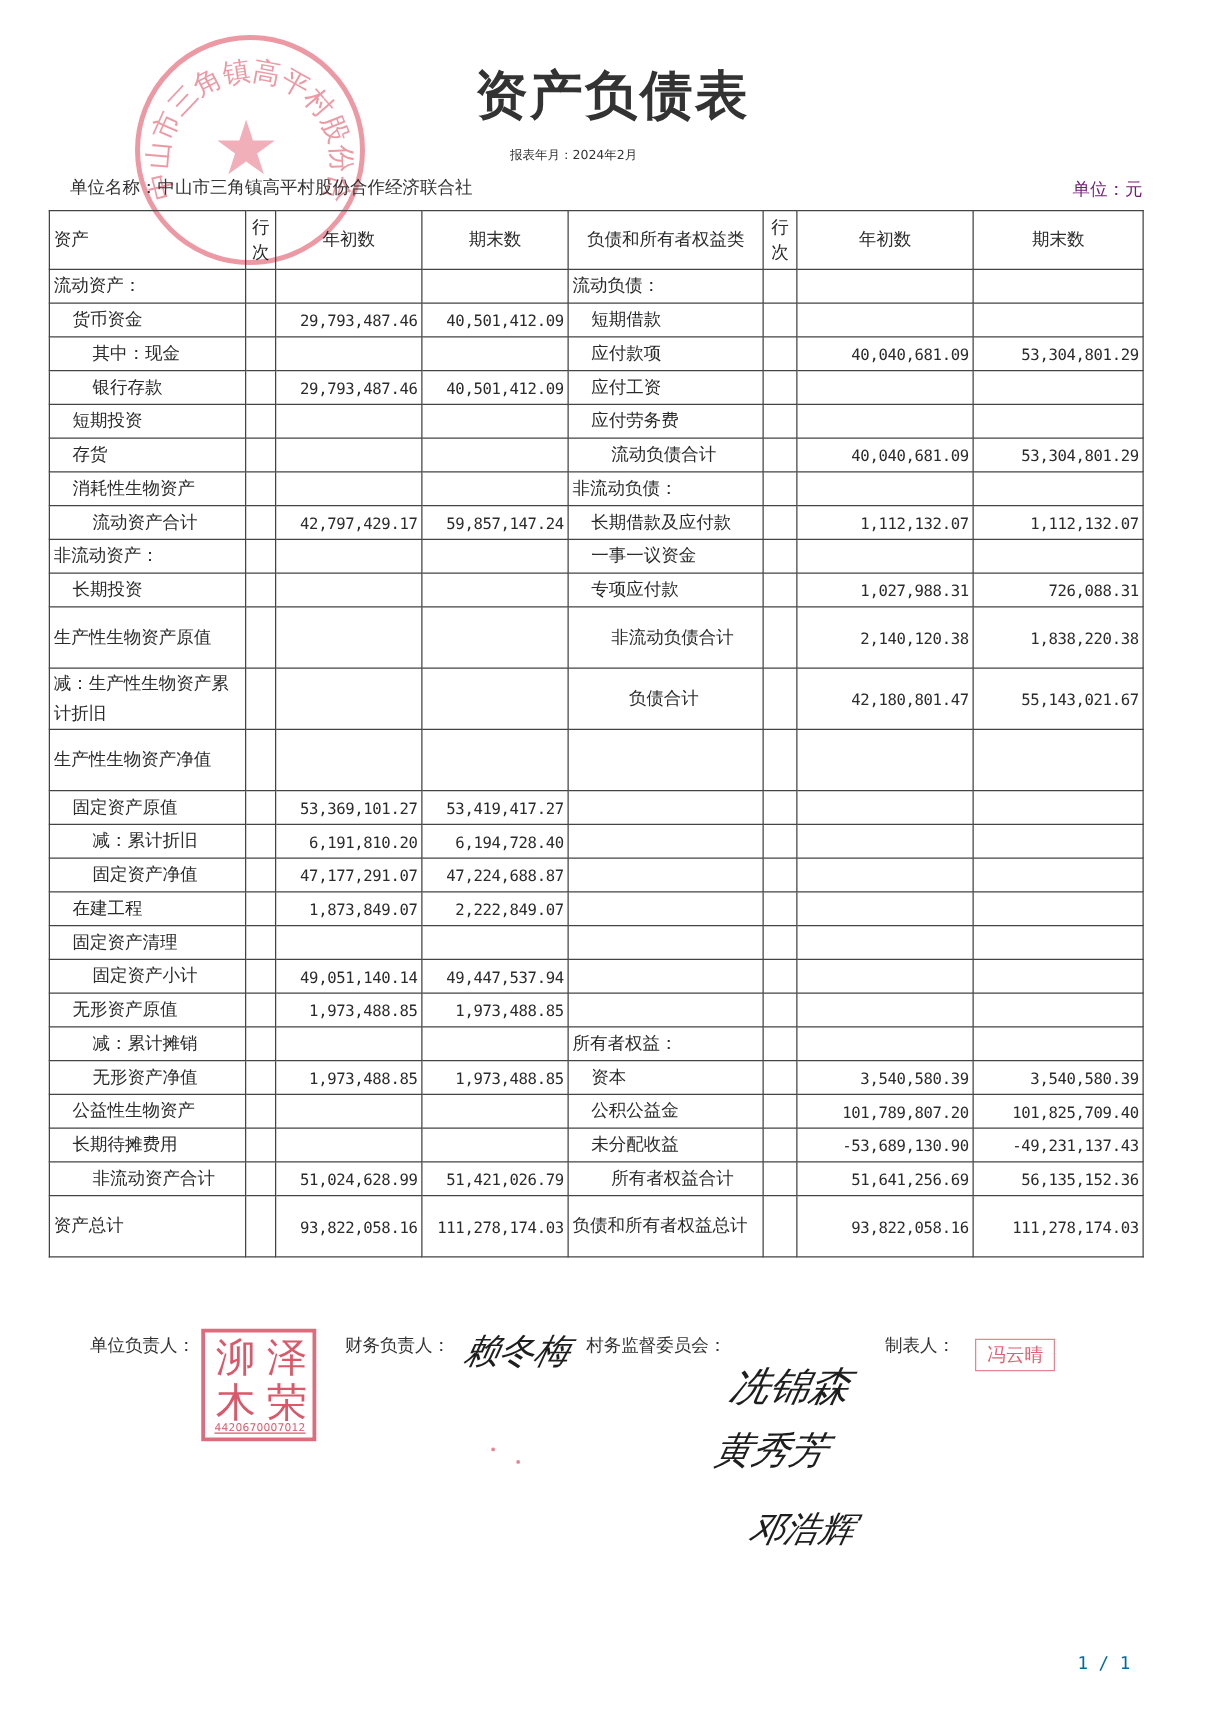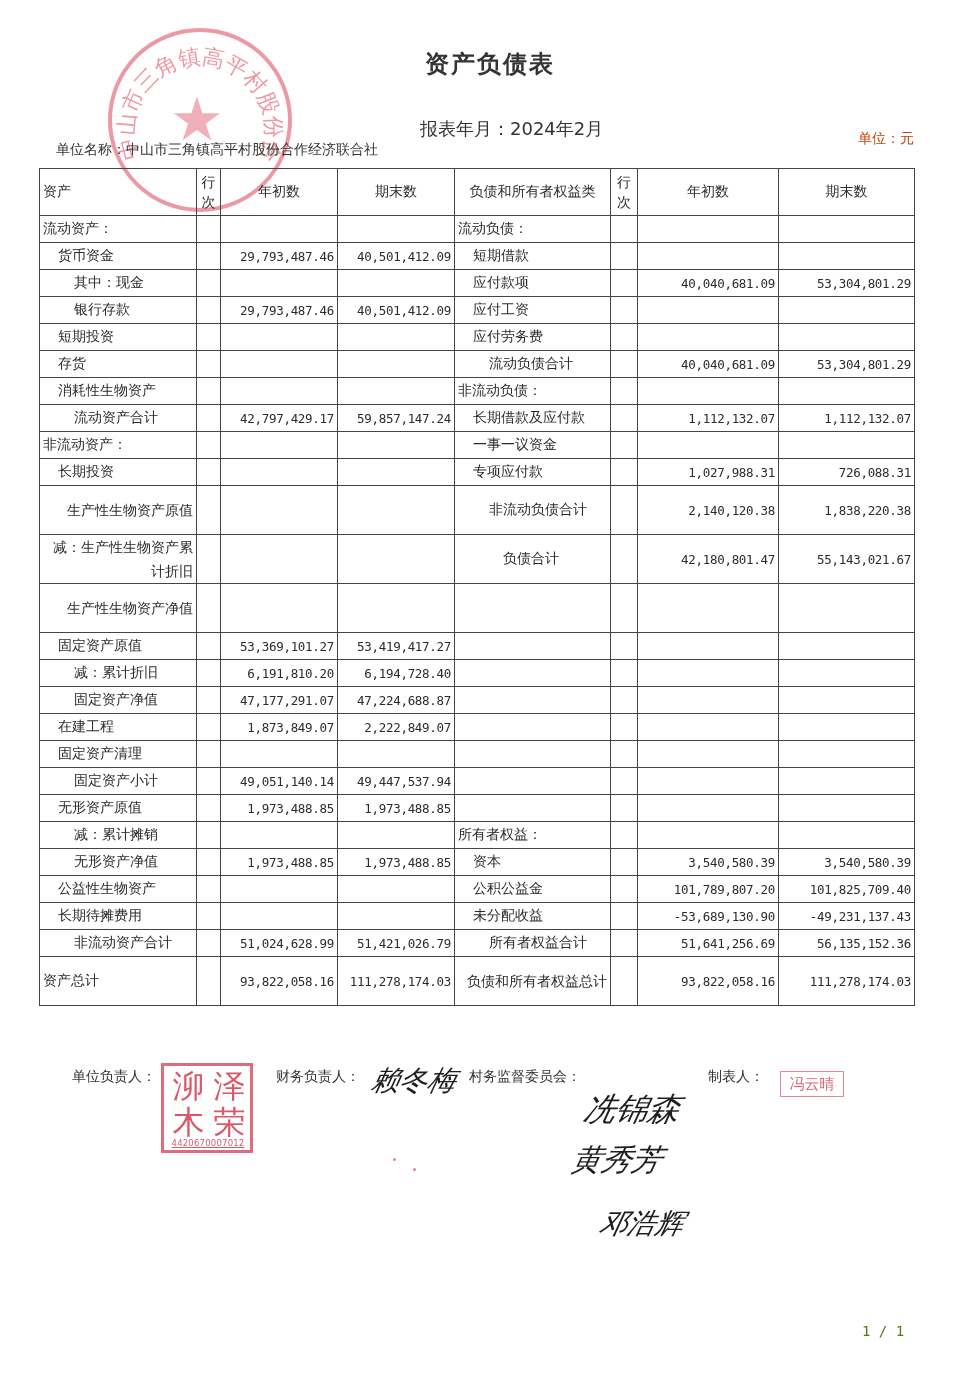--- a/index.html
+++ b/index.html
@@ -1,28 +1,28 @@
 <!DOCTYPE html>
 <html><head>
 <meta charset="utf-8">
 <style>
   html, body { margin:0; padding:0; background:#ffffff; }
   body { width:980px; height:1386px; position:relative; overflow:hidden;
          font-family:"DejaVu Sans", "Liberation Sans", sans-serif; color:#2a2a2a; }
   .title { position:absolute; left:0; width:980px; top:48px; text-align:center;
-           font-size:24px; font-weight:bold; letter-spacing:2px; color:#333; }
-  .period { position:absolute; left:408px; top:117px; font-size:18px; color:#333;margin-left:12px; }
+           font-size:42px; font-weight:bold; letter-spacing:2px; color:#333; }
+  .period { position:absolute; left:408px; top:117px; font-size:10px; color:#333; }
   .unit-name { position:absolute; left:56px; top:141px; font-size:14px; color:#333; }
   .unit-name .lbl { }
-  .unit { position:absolute; right:66px; top:130px; font-size:14px; color:#c2410c; }
+  .unit { position:absolute; right:66px; top:143px; font-size:14px; color:#701a75; }
   table.sheet { position:absolute; left:39px; top:168px; border-collapse:collapse;
                 table-layout:fixed; width:875px; font-size:14px; }
   table.sheet td { border:1.5px solid #444; padding:0 3px; height:26px; vertical-align:middle;
                    color:#2b2b2b; overflow:hidden; white-space:nowrap; }
-  table.sheet td.wrap { white-space:normal; line-height:24px;text-align:right; }
+  table.sheet td.wrap { white-space:normal; line-height:24px; }
   table.sheet td.num { text-align:right; font-family:"DejaVu Sans Mono","Liberation Mono",monospace;
                        font-size:12.5px; letter-spacing:-0.3px; }
   table.sheet td.center { text-align:center; }
   table.sheet tr.hdr td { height:46px; }
   table.sheet tr.tall td { height:48px; }
   table.sheet tr.total td { height:48px; }
   .i1 { padding-left:18px !important; }
   .i2 { padding-left:34px !important; }
   .i3 { padding-left:48px !important; }
   .rowno { font-size:14px; line-height:20px; text-align:center; padding:0 !important; white-space:normal !important;margin-top:17px; }
@@ -36,21 +36,21 @@
                  border:3px solid rgba(210,60,80,0.75); color:rgba(210,60,80,0.85);
                  box-sizing:border-box; }
   .seal-square .chars { position:absolute; left:4px; top:2px; width:82px; font-size:32px; line-height:36px;
                         display:grid; grid-template-columns:1fr 1fr; text-align:center; }
   .seal-square .code { position:absolute; left:2px; bottom:2px; width:84px; text-align:center;
                        font-size:8.5px; letter-spacing:0.2px;text-decoration:underline; }
   .seal-name { position:absolute; left:780px; top:1071px; width:62px; height:24px; border:1.5px solid rgba(220,80,100,0.7);
                color:rgba(220,80,100,0.9); font-size:15px; text-align:center; line-height:24px; }
   .sig { position:absolute; font-family:"DejaVu Serif","Liberation Serif",serif; font-style:italic;
          color:#1e1e1e; transform:skewX(-12deg); }
-  .page-no { position:absolute; left:862px; top:1323px; font-size:14px; color:#4d7c0f;
+  .page-no { position:absolute; left:862px; top:1323px; font-size:14px; color:#0369a1;
              font-family:"DejaVu Sans Mono","Liberation Mono",monospace; }
   .dot { position:absolute; width:3px; height:3px; background:rgba(220,80,100,0.7); border-radius:50%; }
 </style>
 </head>
 <body>
 
 <div class="seal-round">
   <svg class="ring-text" viewBox="0 0 176 176">
     <defs>
         <path id="arc" d="M 30 130 A 66 66 0 1 1 146 130"></path>

